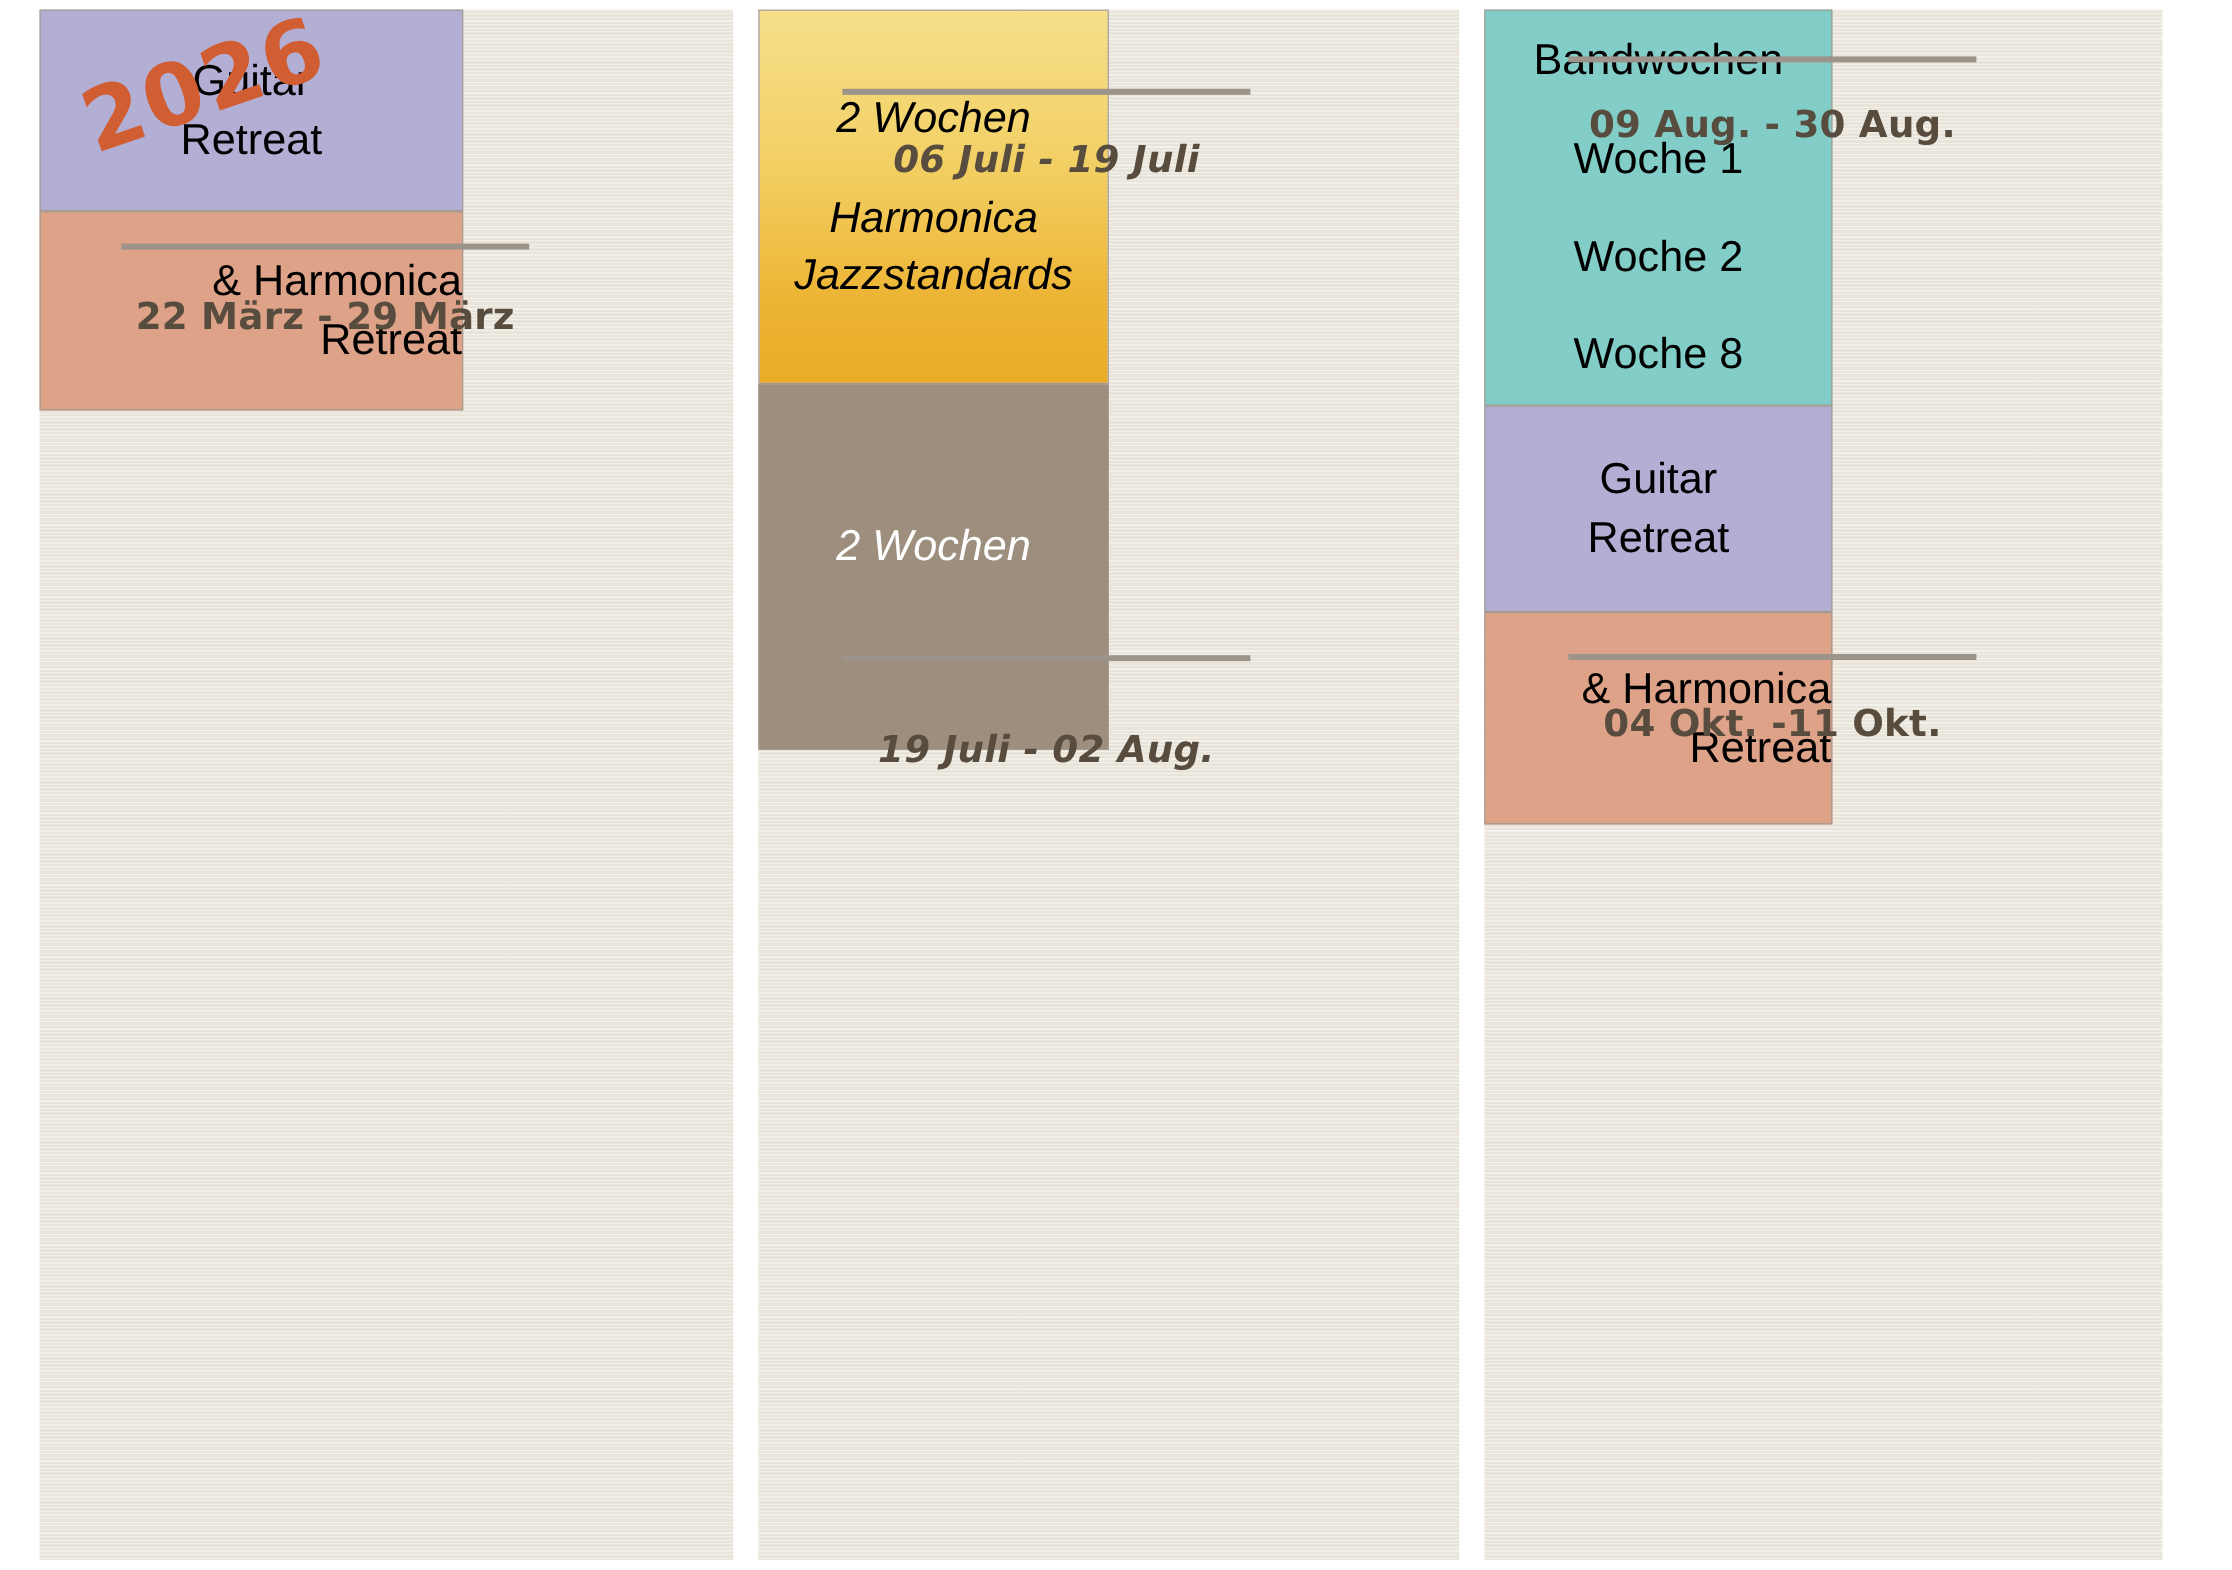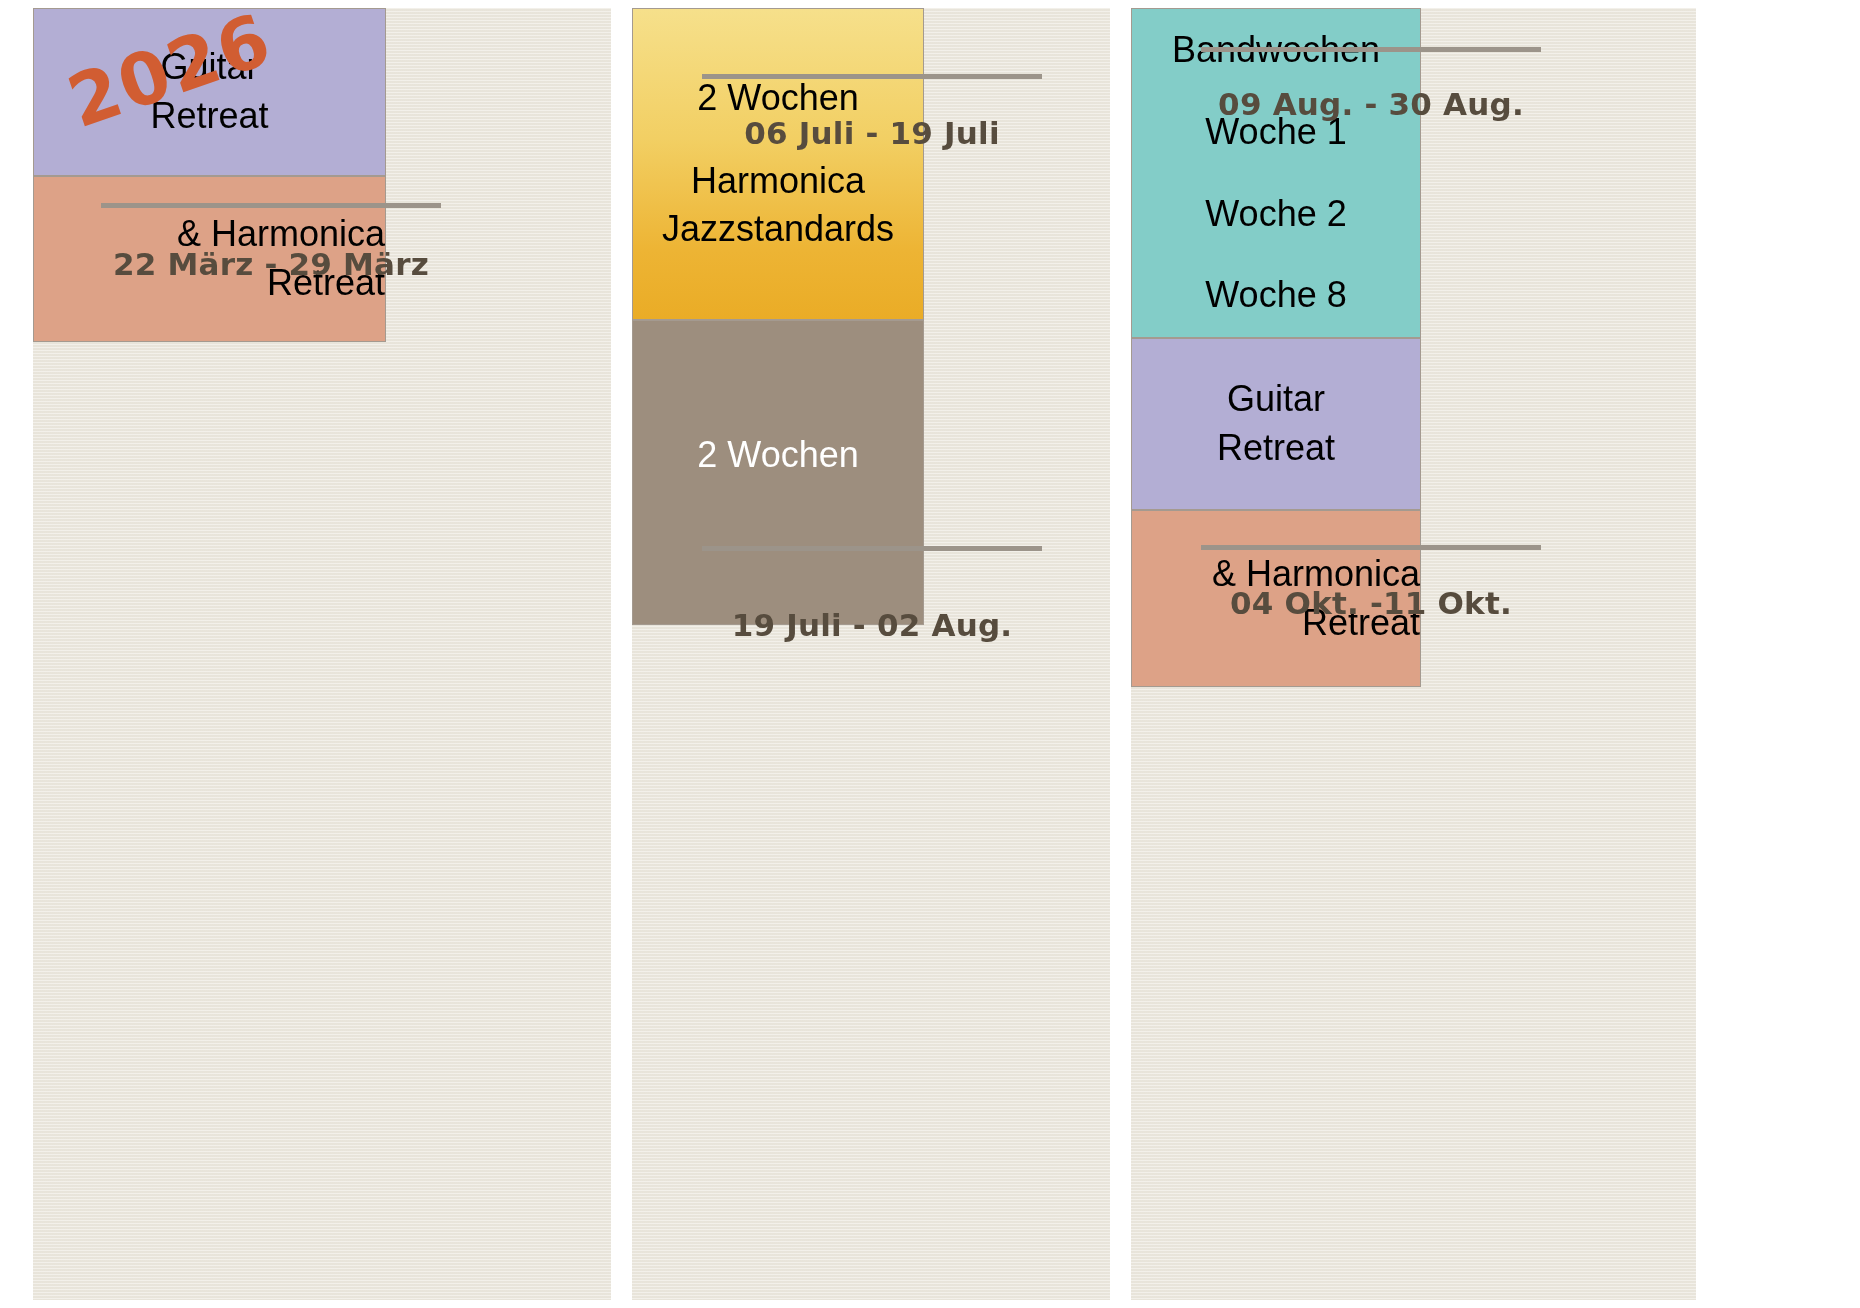--- a/index.html
+++ b/index.html
@@ -32,21 +32,21 @@
         rgba(255,255,255,0.38) 0px,
         rgba(255,255,255,0.38) 1px,
         rgba(0,0,0,0.012) 1px,
         rgba(0,0,0,0.012) 3px
       ),
       #ebe7dd;
     height: 1292px;
   }
 
   #col-1 { width: 578px; margin-left: 33px; }
-  #col-2 { width: 478px; margin-left: 21px; }
+  #col-2 { width: 584px; margin-left: 21px; font-style: italic; }
   #col-3 { width: 565px; margin-left: 21px; }
 
   .col-inner {
     position: relative;
     width: 100%;
     height: 100%;
     padding: 0;
   }
 
   

